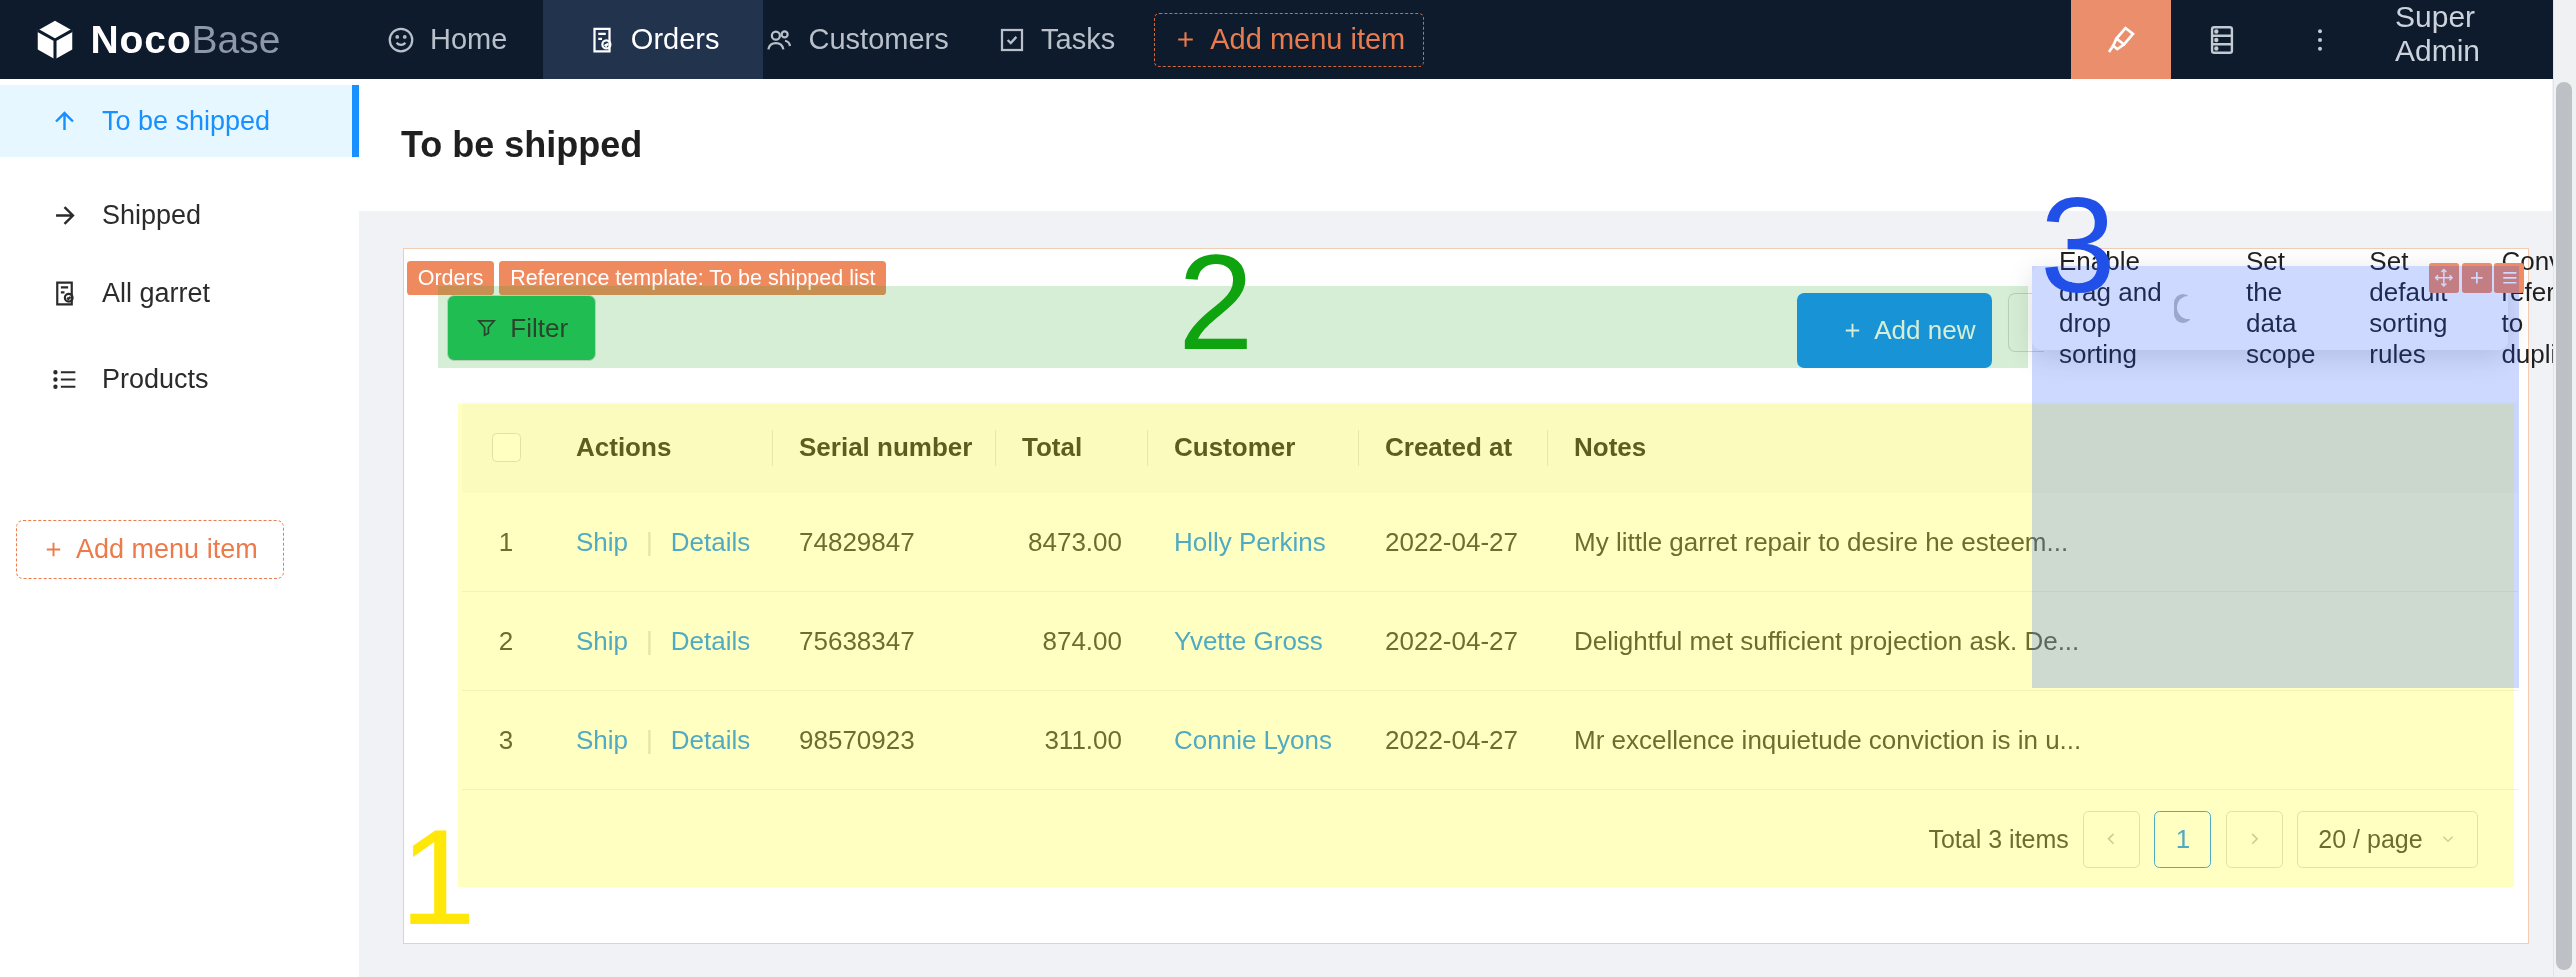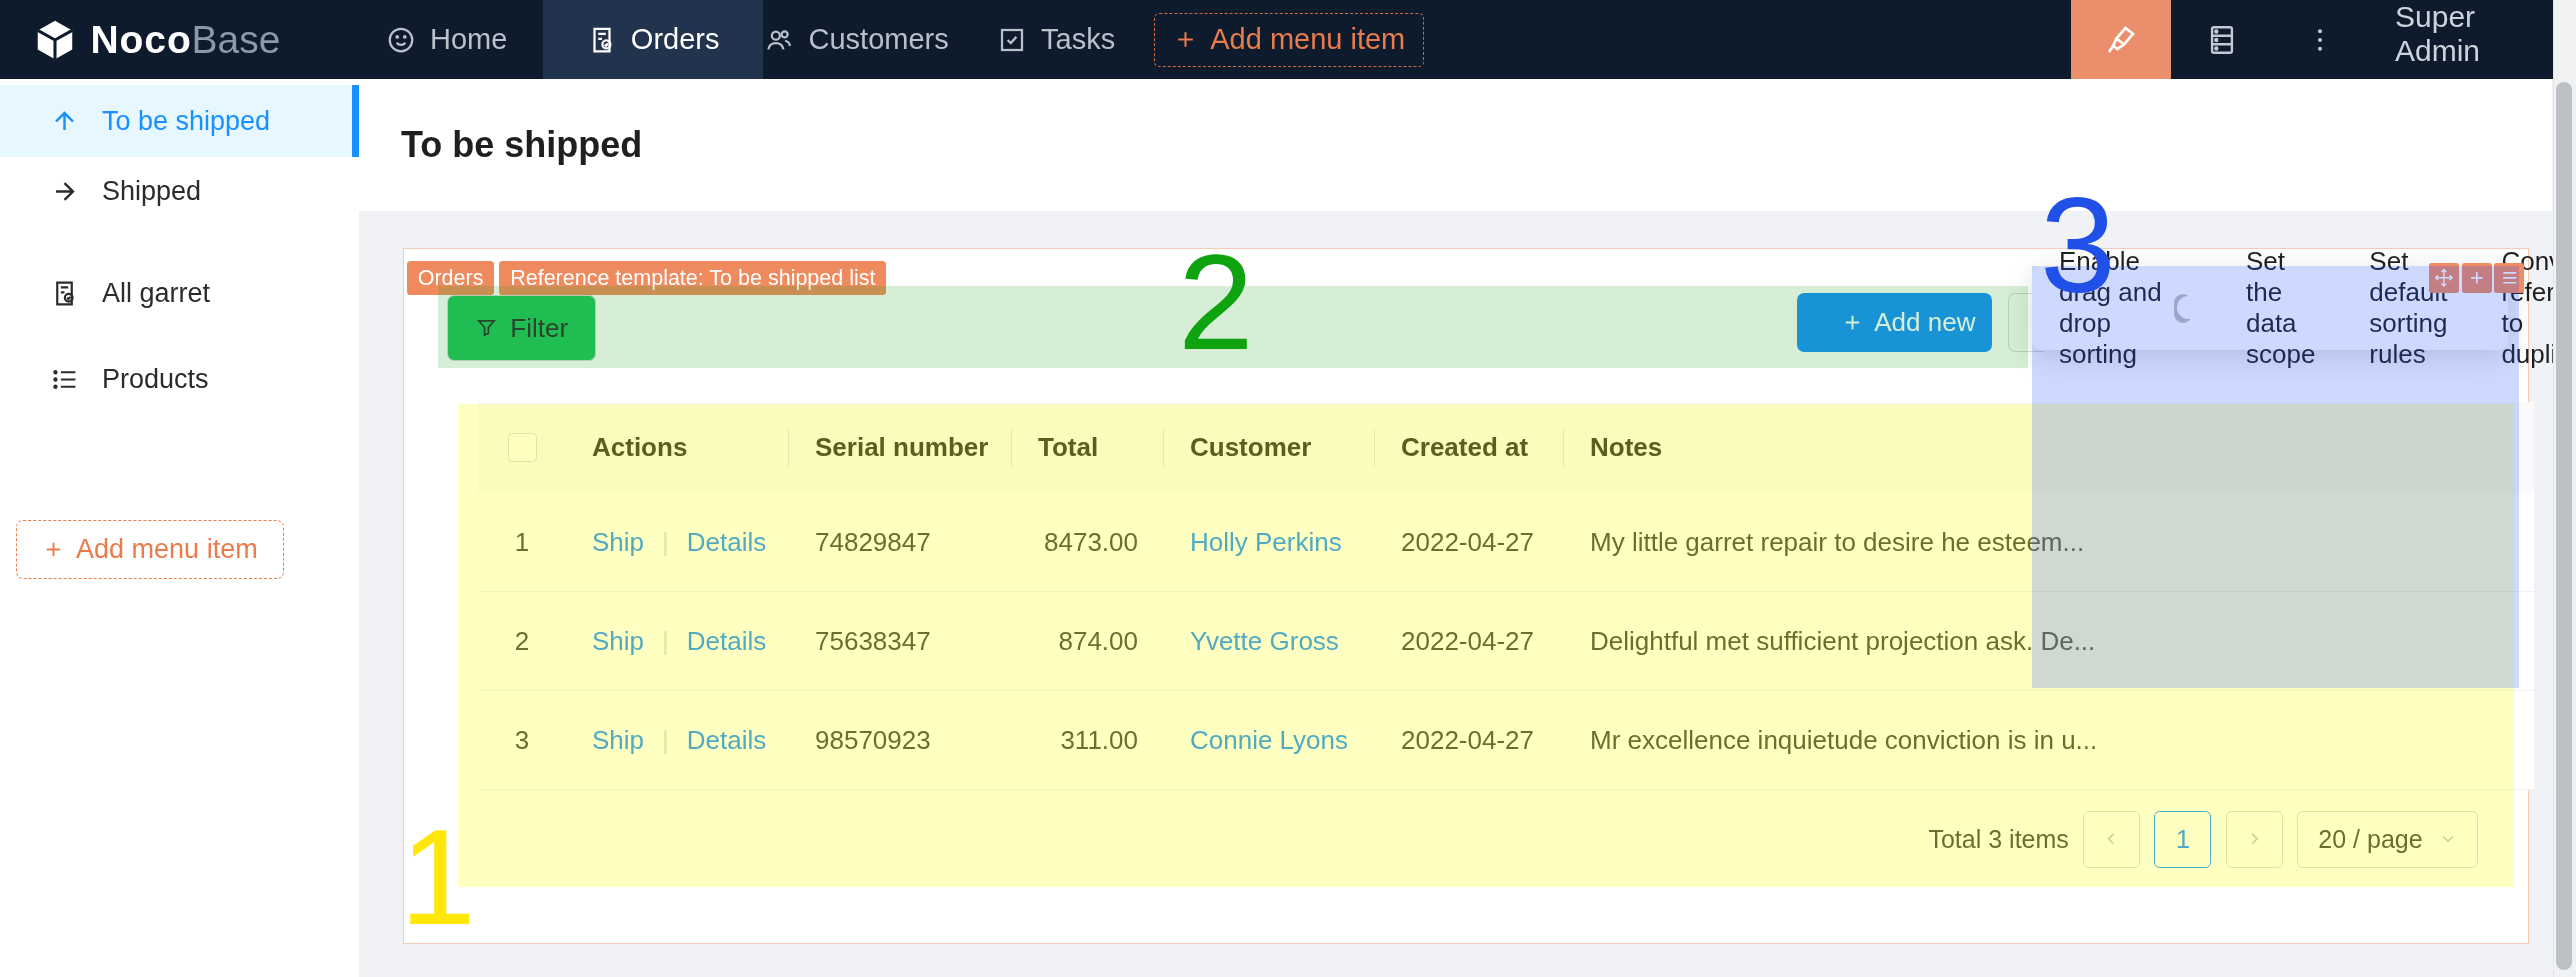--- a/index.html
+++ b/index.html
@@ -32,25 +32,25 @@
   .content-bg { left:359px; top:211px; width:2193px; height:767px; background:#f0f2f5; }
 
   
   .block { left:403px; top:248px; width:2126px; height:696px; background:#ffffff; border:1.8px solid #f3cdb3; }
   .badges { left:407px; top:261px; display:flex; gap:5.4px; z-index:22; }
   .badge { background:#ef8a5e; color:#ffffff; font-size:21.5px; padding:4.5px 10.7px; border-radius:3.6px; white-space:nowrap; }
   .designer-icons { left:2429px; top:263px; display:flex; gap:2.7px; z-index:35; }
   .dicon { width:30px; height:30px; background:#f18b62; border-radius:2.7px; display:flex; align-items:center; justify-content:center; cursor:pointer; }
 
   .filter-btn { left:447px; top:295px; width:149px; height:66px; background:#22c55e; border:1.8px solid #d9d9d9; border-radius:7.2px; display:flex; align-items:center; justify-content:center; gap:12.5px; font-size:26px; color:#303030; cursor:pointer; }
-  .addnew-btn { left:1797px; top:293px; width:195px; height:59px; background:#1890ff; border-radius:7.2px; display:flex; align-items:center; justify-content:center; gap:10.7px; font-size:26px; color:#ffffff; cursor:pointer;padding-left:27px; }
+  .addnew-btn { left:1797px; top:293px; width:195px; height:75px; background:#1890ff; border-radius:7.2px; display:flex; align-items:center; justify-content:center; gap:10.7px; font-size:26px; color:#ffffff; cursor:pointer;padding-left:27px; }
   .refresh-frag { left:2008px; top:293px; width:36px; height:59px; background:#ffffff; border:1.8px solid #d9d9d9; border-radius:7.2px 0 0 7.2px; border-right:none; cursor:pointer; }
 
   
-  .table { left:478px; top:402px; width:2056px; font-size:26px; color:#404040; }
+  .table { left:462px; top:402px; width:2056px; font-size:26px; color:#404040; }
   .trow { display:flex; width:2056px; }
   .thead { height:91px; background:#fafafa; font-weight:600; color:#2b2b2b; }
   .tbody-row { height:99px; border-bottom:0.9px solid rgba(0,0,0,0.06); background:#ffffff; }
   .cell { display:flex; align-items:center; padding-left:26px; overflow:hidden; white-space:nowrap; position:relative; }
   .c0 { width:88px; justify-content:center; padding-left:0; }
   .c1 { width:223px; } .c2 { width:223px; } .c3 { width:152px; justify-content:flex-end; padding-right:26px; padding-left:0; }
   .c4 { width:211px; } .c5 { width:189px; } .c6 { flex:1; }
   .thead .cell.sep::after { content:""; position:absolute; right:0; top:28px; height:36px; width:0.9px; background:rgba(0,0,0,0.10); }
   .thead .c3 { justify-content:flex-start; padding-left:26px; }
   .checkbox { width:29px; height:29px; background:#ffffff; border:1.8px solid #d9d9d9; border-radius:4.5px; cursor:pointer; }
@@ -191,21 +191,21 @@
 <div class="abs sidebar">
   <div class="side-item active" style="top:6.3px;">
     <span>
         <svg width="29" height="29" viewBox="0 0 24 24" fill="none" stroke="currentColor" stroke-width="2">
           <path d="M12 19V5M5 12l7-7 7 7"></path>
         </svg>
       </span>
     <span>To be shipped</span>
     <span class="side-bar-indicator"></span>
   </div>
-  <div class="side-item" style="top:76px;text-align:right;">
+  <div class="side-item" style="top:100px;text-align:right;">
     <span>
         <svg width="29" height="29" viewBox="0 0 24 24" fill="none" stroke="currentColor" stroke-width="2">
           <path d="M5 12h14M12 5l7 7-7 7"></path>
         </svg>
       </span>
     <span>Shipped</span>
   </div>
   <div class="side-item" style="top:178px;">
     <span>
         <svg width="29" height="29" viewBox="0 0 24 24" fill="none" stroke="currentColor" stroke-width="1.8">

